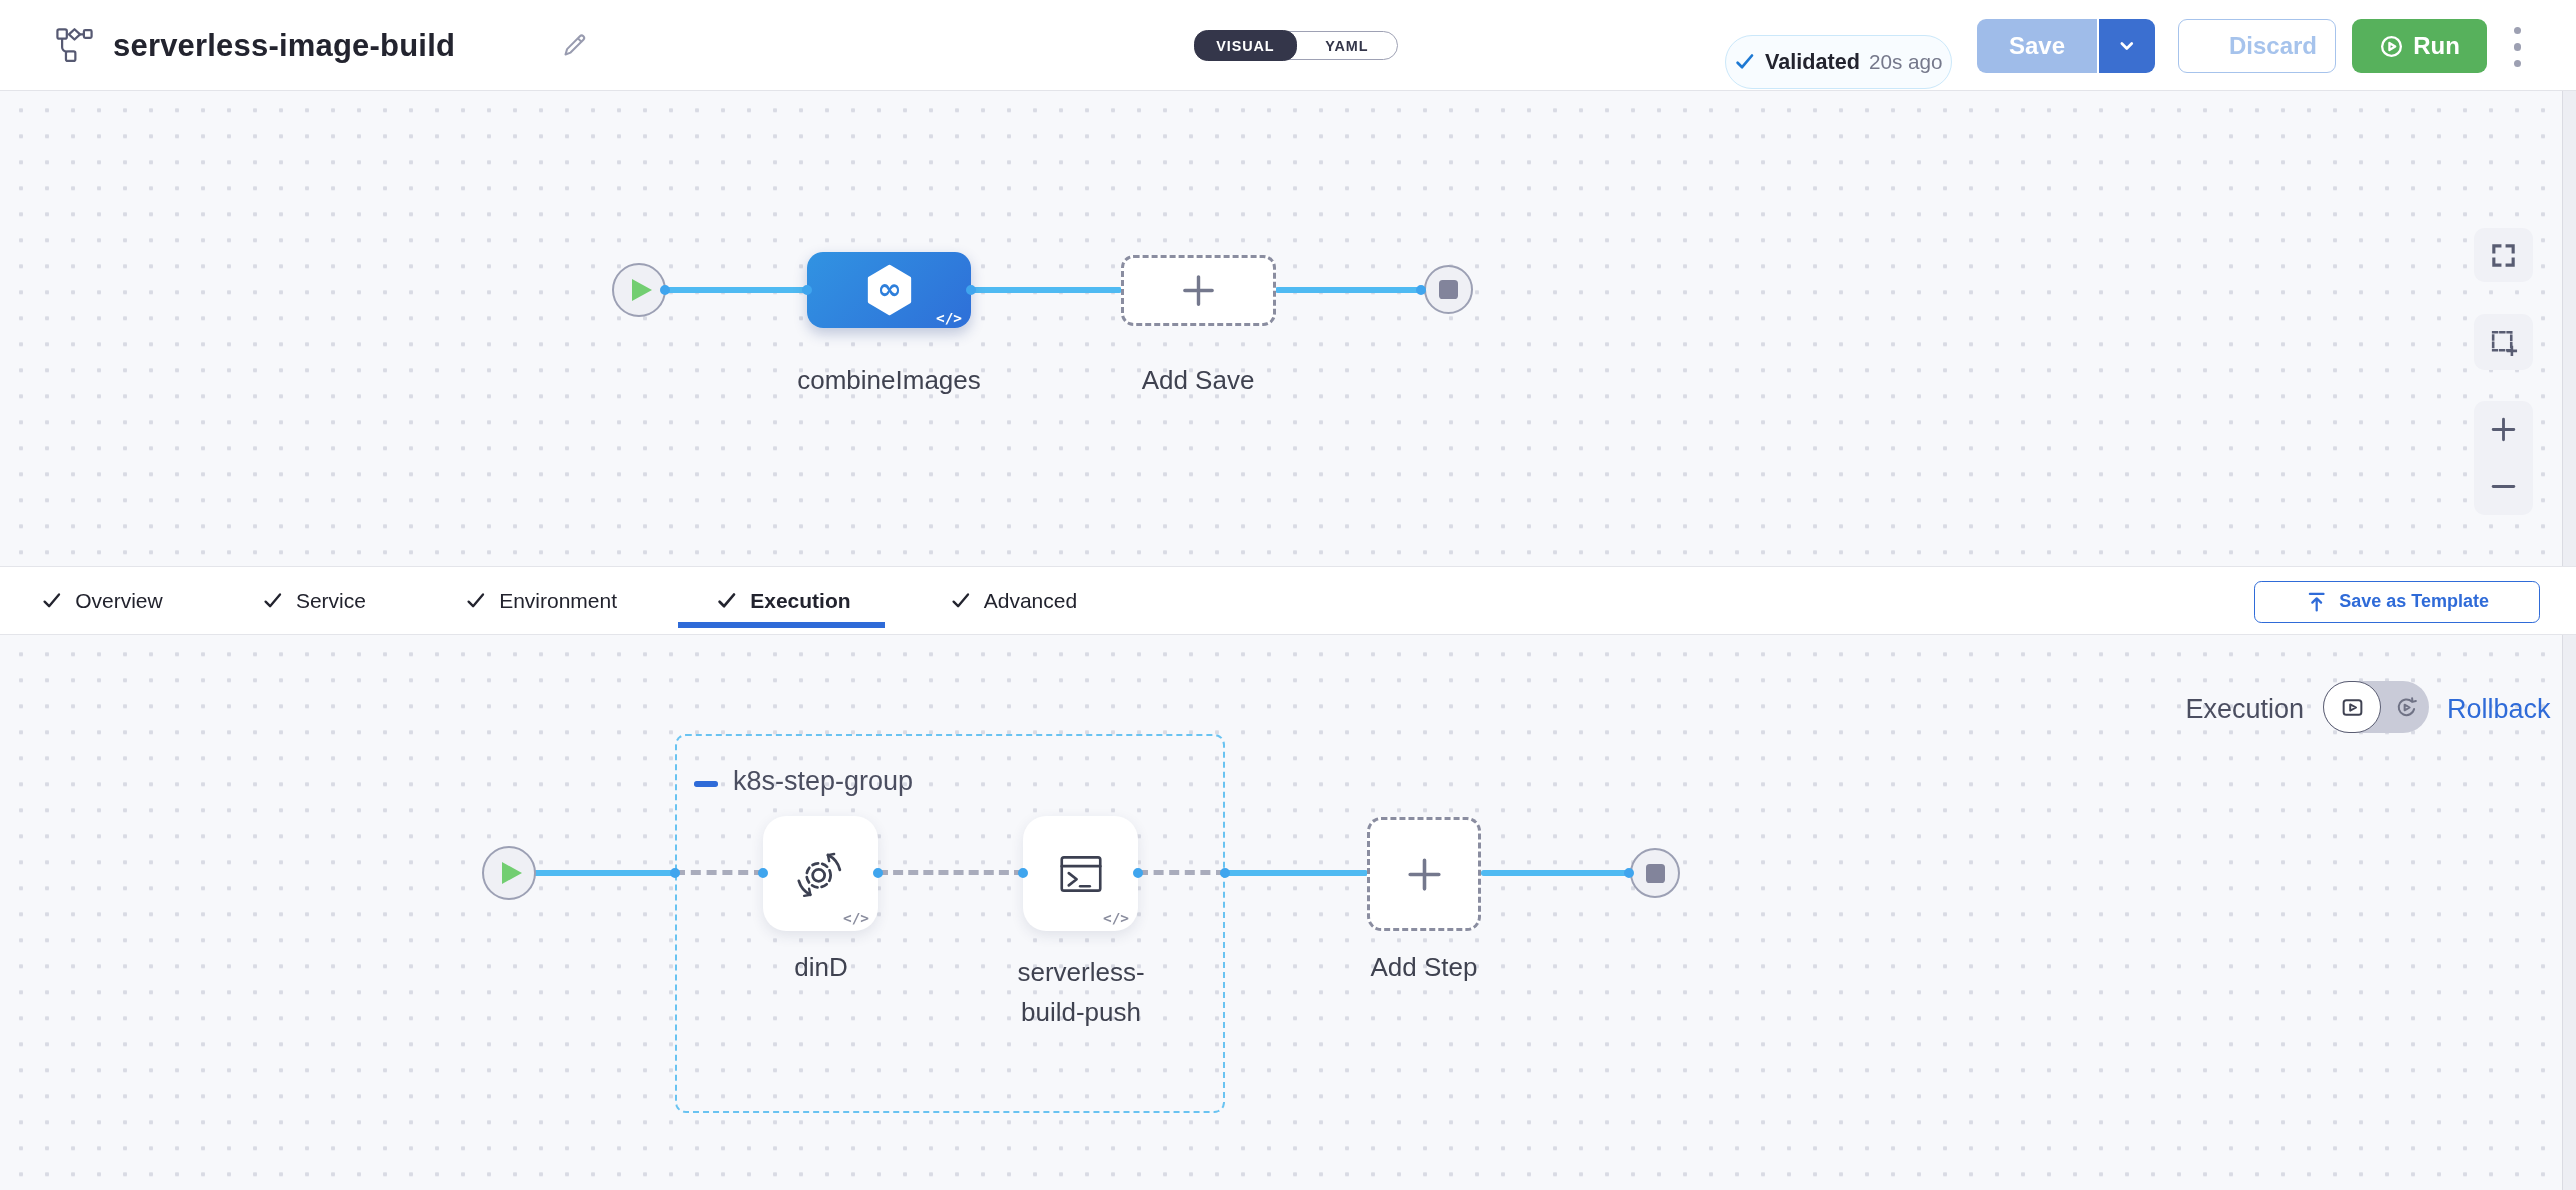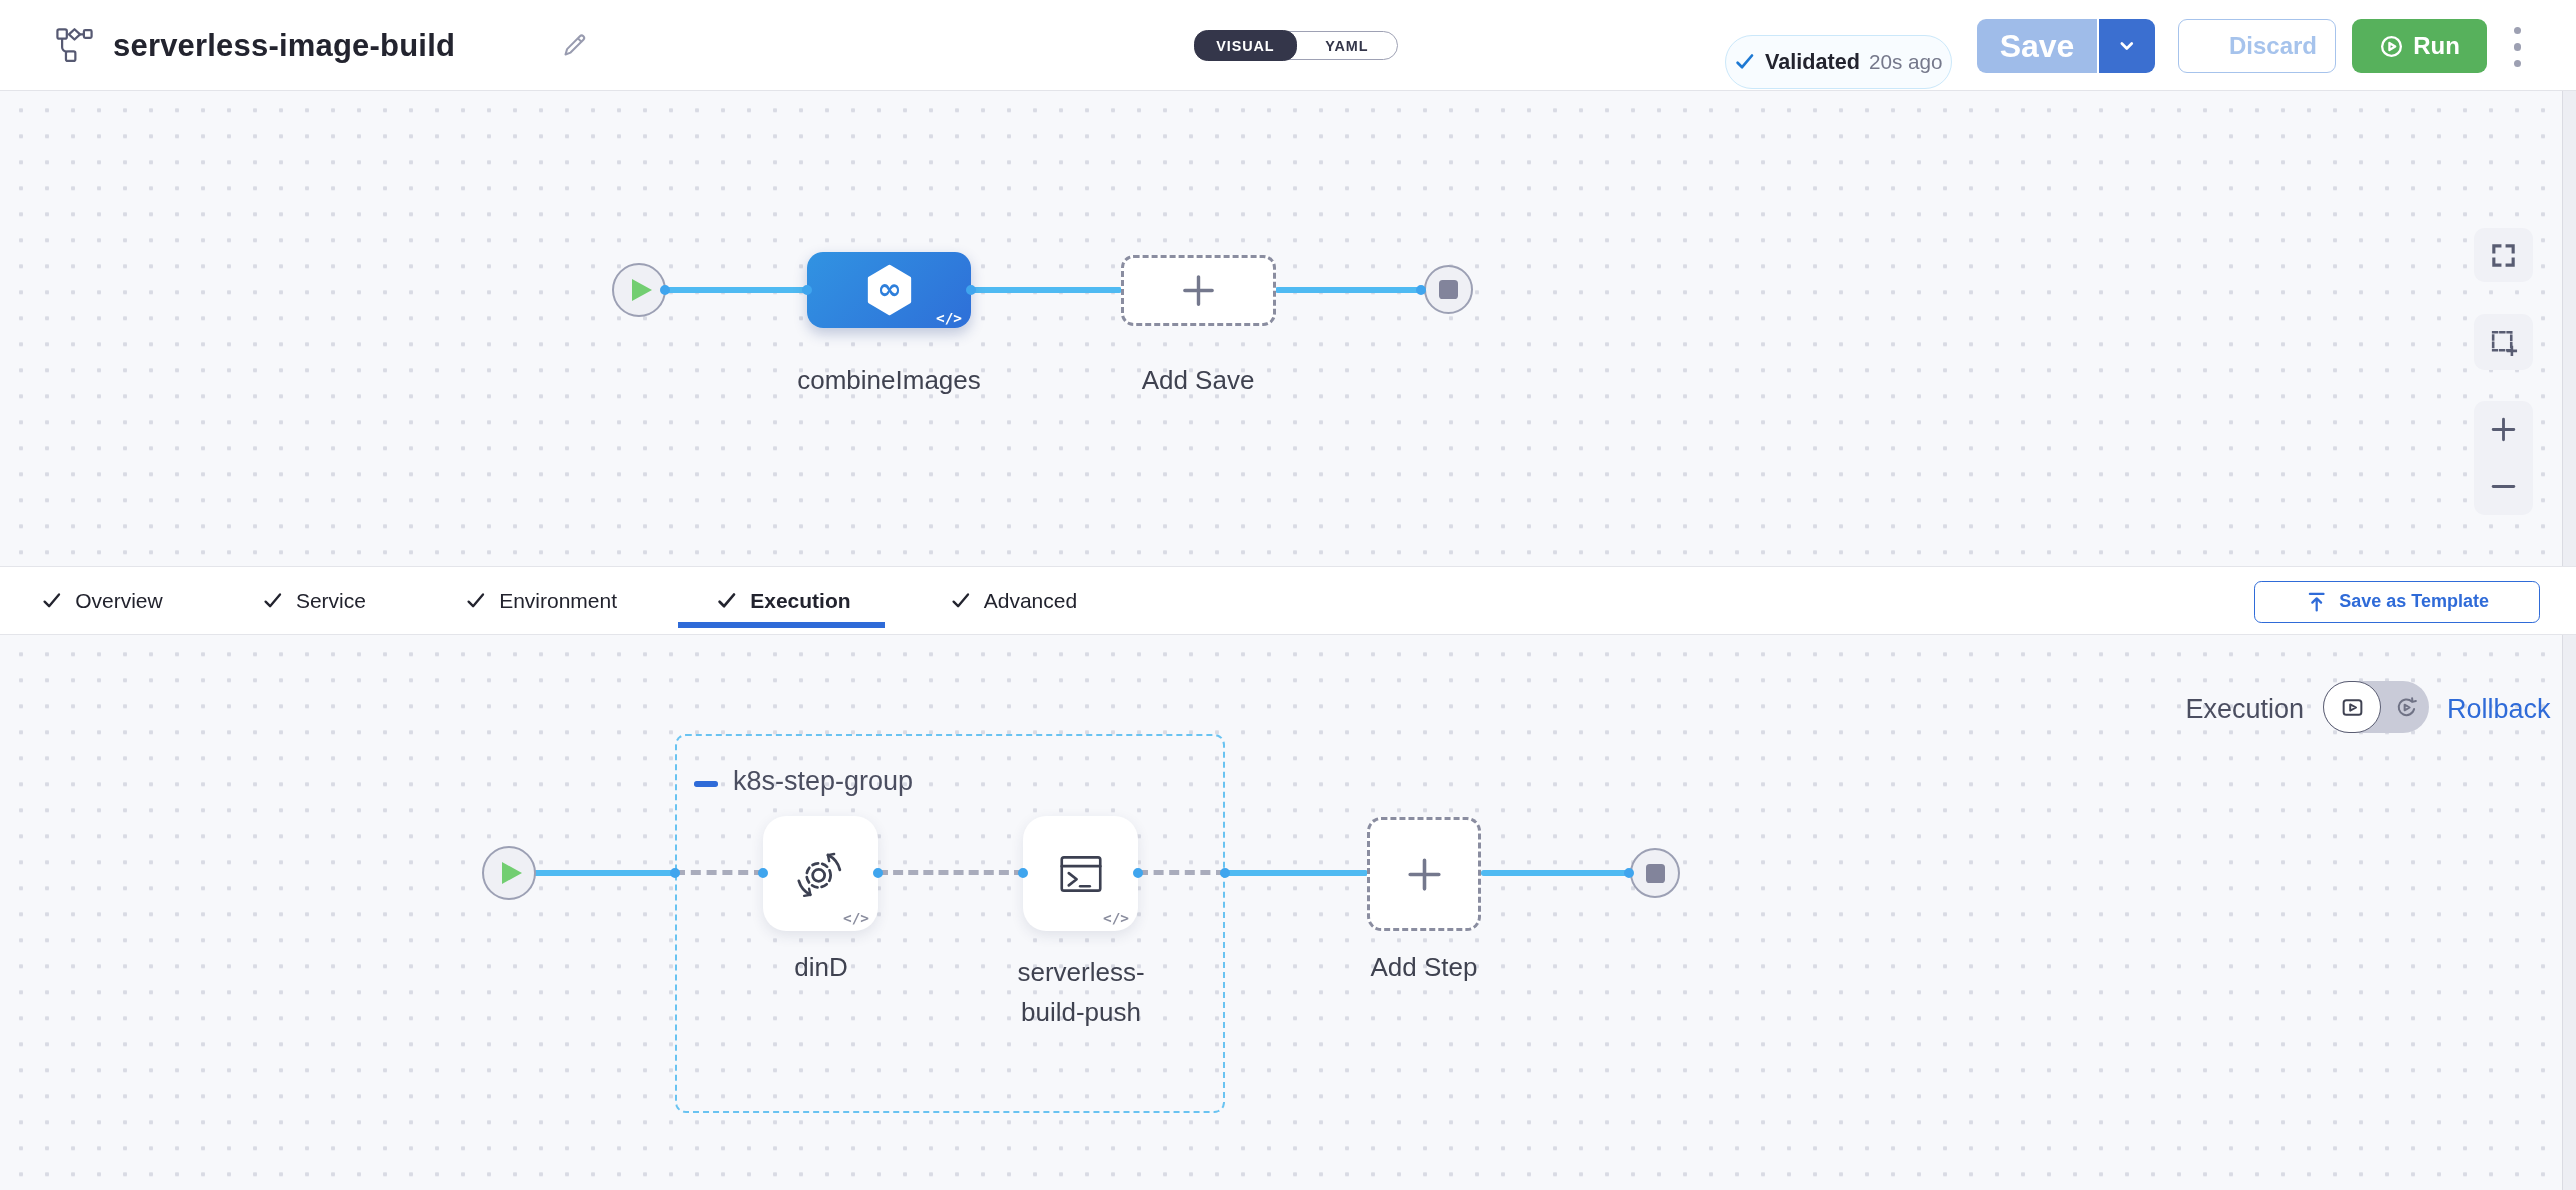--- a/index.html
+++ b/index.html
@@ -16,21 +16,21 @@
   .mode-toggle { left:1195px; top:31px; height:29px; width:203px; border:1.8px solid #9EA1B4; border-radius:15.3px; background:#fff; display:flex; position:absolute; }
   .mode-seg { flex:1; display:flex; align-items:center; justify-content:center; font-size:14.4px; font-weight:bold; letter-spacing:0.9px; border-radius:13.5px; cursor:pointer; }
   .mode-seg.sel { background:#34364A; color:#fff; margin:-1.8px 0 -1.8px -1.8px; border:1.8px solid #34364A; }
   .mode-seg.unsel { color:#34364A; }
 
   .validated-badge { left:1725px; top:19px; width:227px; height:54px; border-radius:27px; background:#F8FCFF; border:1.8px solid #CBE8FA; display:flex; align-items:center; justify-content:center; gap:9px; position:absolute;margin-top:16px; }
   .validated-badge .vl { font-size:21.6px; font-weight:bold; color:#23242F; }
   .validated-badge .vt { font-size:20.7px; color:#75788B; }
 
   .save-split { left:1977px; top:19px; height:54px; border-radius:9px; overflow:hidden; display:flex; position:absolute; cursor:pointer; }
-  .save-main { width:120px; background:#9FBCE9; color:#fff; font-size:32px; font-weight:bold; display:flex; align-items:center; justify-content:center; }
+  .save-main { width:120px; background:#9FBCE9; color:#fff; font-size:24px; font-weight:bold; display:flex; align-items:center; justify-content:center; }
   .save-div { width:1.8px; background:rgba(255,255,255,.85); }
   .save-caret { width:56px; background:#3B6FD0; color:#fff; display:flex; align-items:center; justify-content:center; }
 
   .discard-btn { left:2178px; top:19px; width:158px; height:54px; border-radius:9px; background:#fff; border:1.8px solid #A6C3EC; color:#A6C3EC; font-size:24px; font-weight:bold; display:flex; align-items:center; justify-content:center; position:absolute; cursor:pointer;padding-left:32px; }
   .run-btn { left:2352px; top:19px; width:135px; height:54px; border-radius:9px; background:#57B15C; color:#fff; font-size:24px; font-weight:bold; display:flex; align-items:center; justify-content:center; gap:9px; position:absolute; cursor:pointer; }
   .kebab { left:2506px; top:27px; width:23.4px; height:40px; display:flex; flex-direction:column; align-items:center; justify-content:space-between; position:absolute; cursor:pointer; }
   .kebab i { width:7.2px; height:7.2px; border-radius:50%; background:#9DA0B2; }
 
   
   .canvas { position:absolute; left:0; width:2576px; background-color:#F7F8FB;

